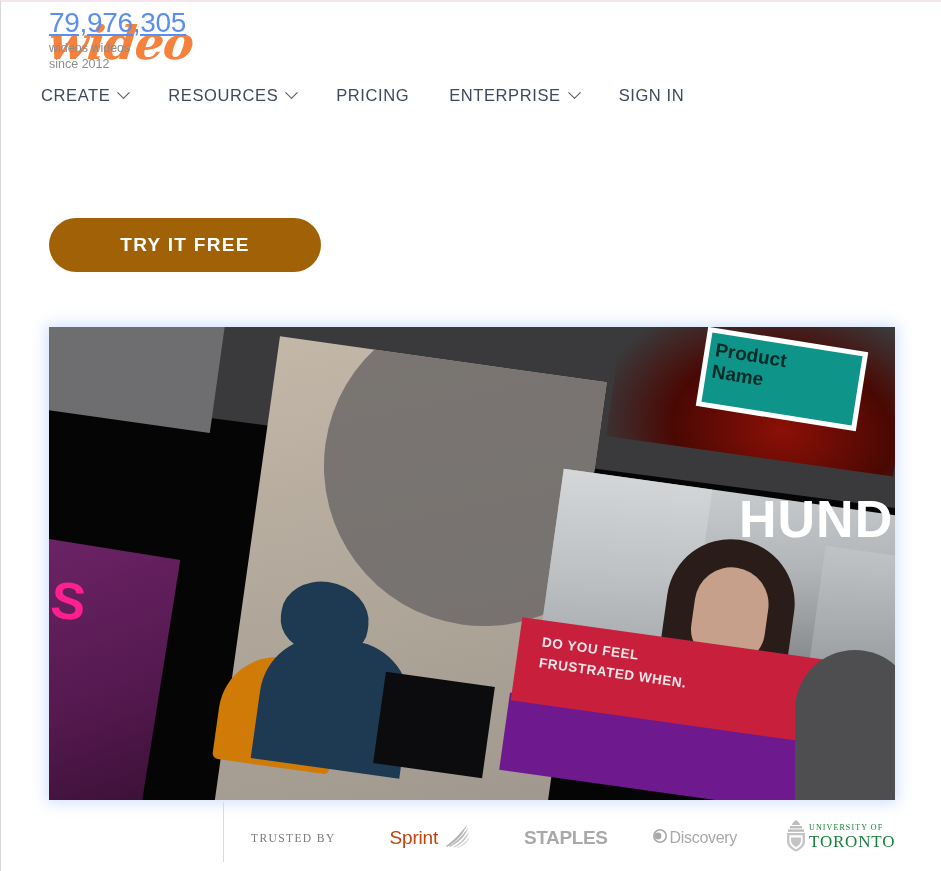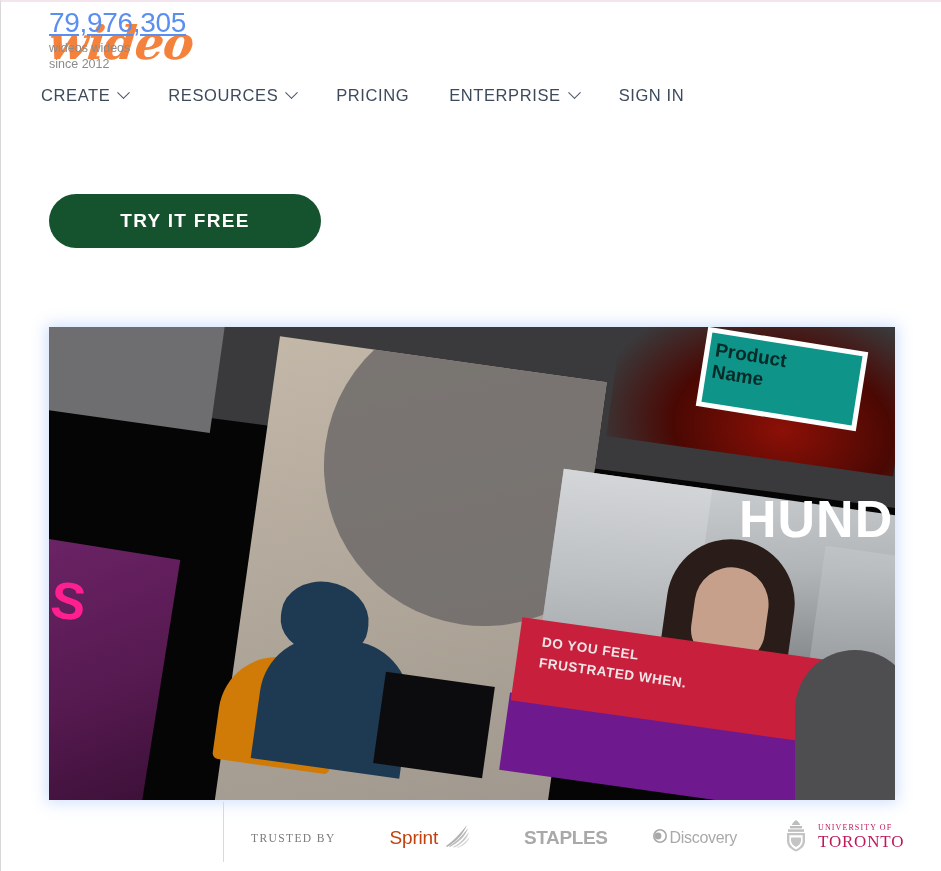--- a/index.html
+++ b/index.html
@@ -71,25 +71,25 @@
     width: 9px; height: 9px;
     border-right: 1.6px solid #4a5768;
     border-bottom: 1.6px solid #4a5768;
     transform: rotate(45deg) translate(-2px,-2px);
   }
 
   
   #cta {
     position: absolute;
     left: 48px;
-    top: 192px;
+    top: 216px;
     width: 272px;
     height: 54px;
     border-radius: 27px;
-    background: #14532d;
+    background: #a16207;
     color: #ffffff;
     font-size: 19px;
     font-weight: bold;
     letter-spacing: 1.3px;
     display: flex;
     align-items: center;
     justify-content: center;
     border: none;
     cursor: pointer;
     font-family: "Liberation Sans", sans-serif;
@@ -375,21 +375,21 @@
   .staples-txt {
     font-size: 19px; font-weight: bold; color: #a9a9a9;
     letter-spacing: -.4px;
     margin-left: 8px;
   }
 
   .disc-mark { display: inline-block; margin-right: 2px; }
   .disc-txt { font-size: 16px; color: #a9a9a9; letter-spacing: -.3px; }
 
   .uoft { display: flex; align-items: center; }
-  .uoft-txt { margin-left: 9px; font-family: "Liberation Serif", serif; color: #be185d; line-height: 1.05; }
+  .uoft-txt { margin-left: 0; font-family: "Liberation Serif", serif; color: #15803d; line-height: 1.05; }
   .uoft-line1 { font-size: 8px; letter-spacing: 1.1px; }
   .uoft-line2 { font-size: 17px; letter-spacing: .8px; }
 </style>
 </head>
 <body>
 
 <div id="page">
 
   <div id="header">
 

